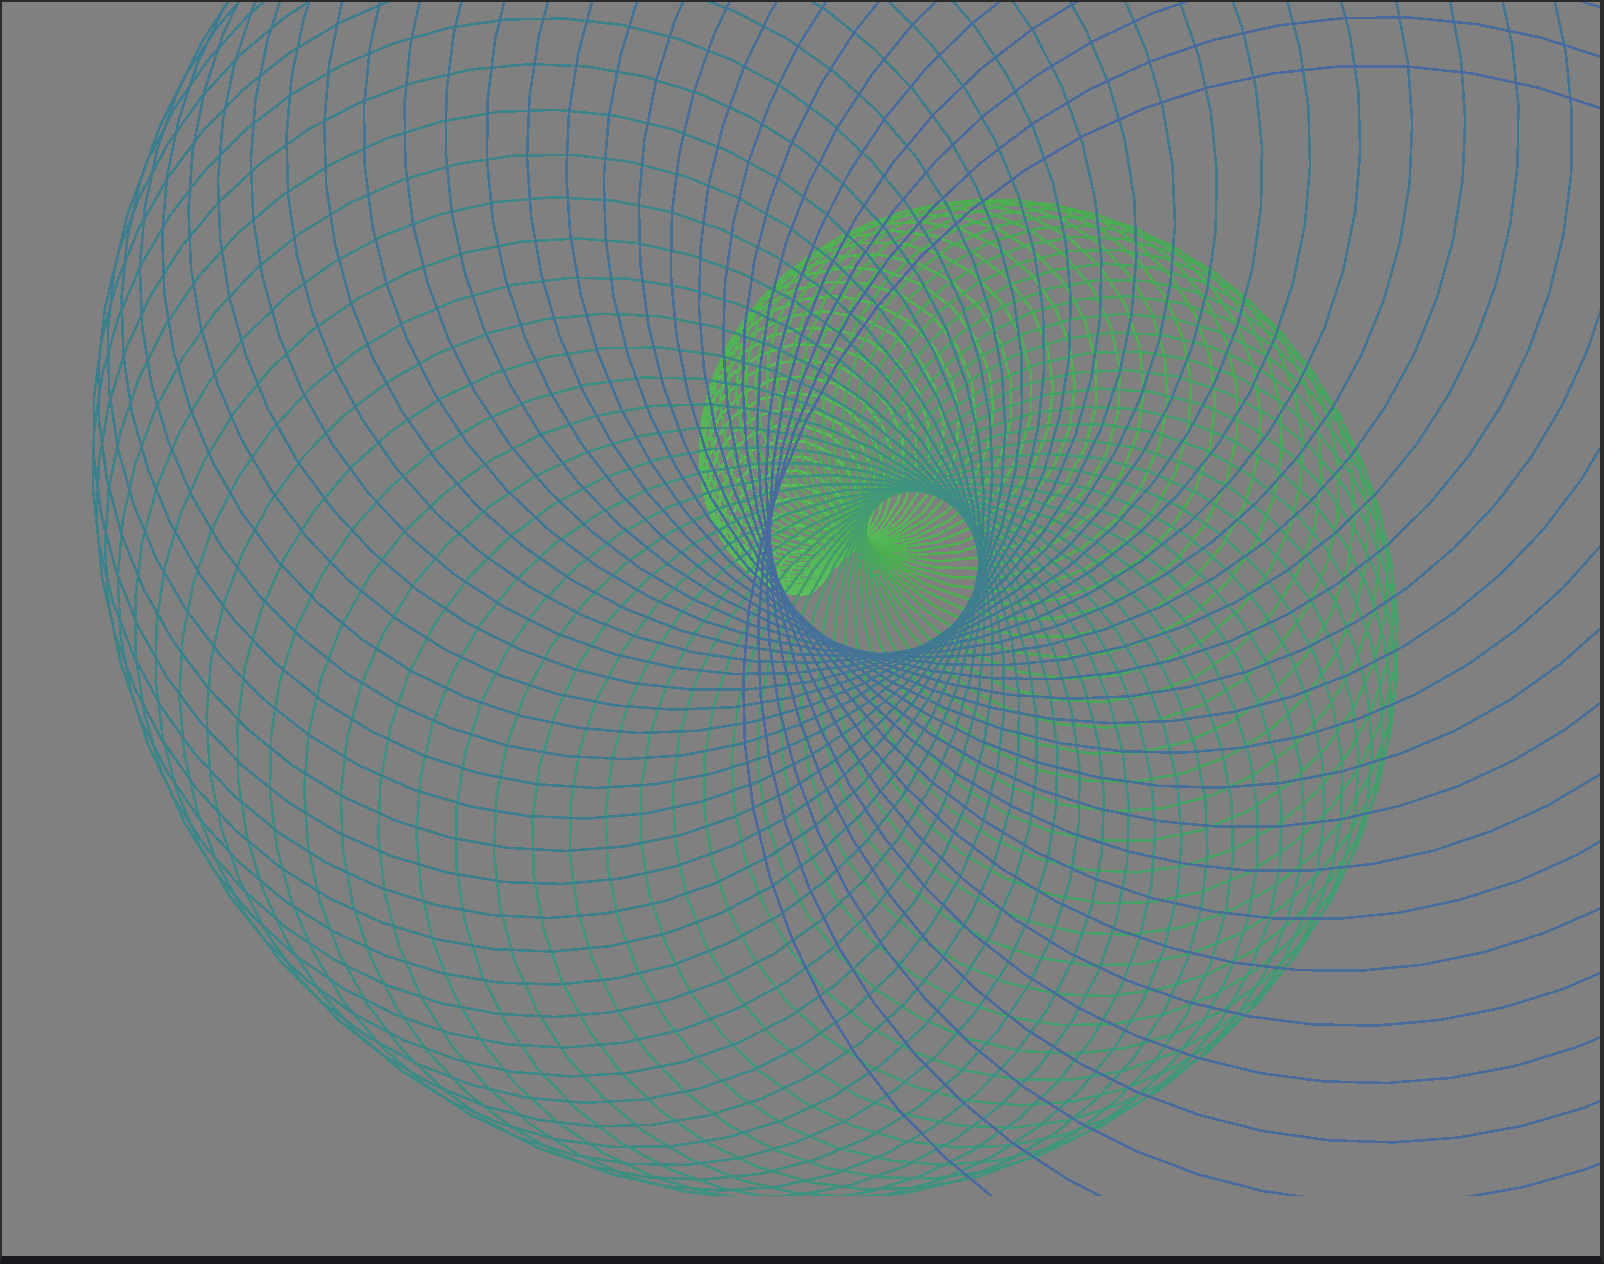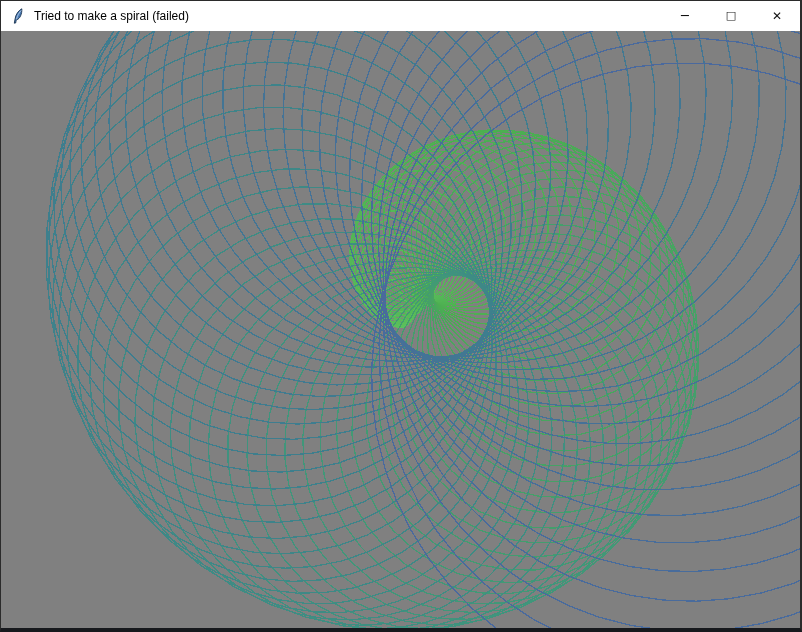--- a/index.html
+++ b/index.html
@@ -61,34 +61,20 @@
     height:597px;
     overflow:hidden;
   }
   .canvas-area svg{display:block;}
 </style>
 </head>
 <body>
 
 <div class="window">
 
-  <div class="titlebar" style="background: rgb(255, 255, 255);">
-    <span class="app-icon">
-      <svg viewBox="0 0 16 16" width="16" height="16">
-        <path d="M11.8 0.8 C8.2 2.8 5.6 6.8 5.1 10.9 L4.3 15.2 L5.7 14.9 C6.1 12.6 6.2 11.8 7.0 11.6 C9.8 10.9 12.2 5.8 11.8 0.8 Z" fill="#4a7ab5" stroke="#17314f" stroke-width="0.9"></path>
-        <path d="M11.2 2.4 C9.2 4.4 7.2 7.9 6.6 11.1" stroke="#d9e7f4" stroke-width="0.7" fill="none"></path>
-      </svg>
-    </span>
-    <span class="window-title" style="color: rgb(0, 0, 0);">Tried to make a spiral (failed)</span>
-    <div class="controls">
-      <button class="ctrl min">─</button>
-      <button class="ctrl max">□</button>
-      <button class="ctrl close">✕</button>
-    </div>
-  </div>
 
   <div class="canvas-area" style="background: rgb(128, 128, 128);">
     <svg id="spiral-svg" width="799" height="597" viewBox="0 0 799 597">
         <polyline points="403.0,296.0 398.9,296.0 395.3,293.9 393.2,290.3 393.2,286.2 395.3,282.6 398.9,280.5 403.0,280.5 406.6,282.6 408.7,286.2 408.7,290.3 406.6,293.9 403.0,296.0" fill="none" stroke="rgb(93,194,93)" stroke-width="1.3" shape-rendering="crispEdges"></polyline>
         <polyline points="401.2,296.3 395.9,295.8 391.5,292.9 388.9,288.2 388.7,282.9 391.1,278.2 395.4,275.0 400.6,274.2 405.6,276.0 409.3,279.9 410.7,285.0 409.5,290.2 406.1,294.2 401.2,296.3" fill="none" stroke="rgb(92,193,93)" stroke-width="1.3" shape-rendering="crispEdges"></polyline>
         <polyline points="398.8,296.4 392.1,295.0 386.9,290.6 384.3,284.4 384.9,277.6 388.5,271.9 394.4,268.5 401.2,268.3 407.3,271.2 411.4,276.7 412.5,283.4 410.3,289.8 405.3,294.5 398.8,296.4" fill="none" stroke="rgb(92,193,92)" stroke-width="1.3" shape-rendering="crispEdges"></polyline>
         <polyline points="395.8,296.1 388.4,293.8 382.8,288.6 380.0,281.4 380.6,273.7 384.5,267.1 390.9,262.7 398.5,261.6 405.8,263.9 411.5,269.2 414.2,276.4 413.6,284.0 409.8,290.7 403.4,295.0 395.8,296.1" fill="none" stroke="rgb(91,192,92)" stroke-width="1.3" shape-rendering="crispEdges"></polyline>
         <polyline points="392.2,295.4 383.9,291.7 378.0,284.8 375.7,276.0 377.4,267.1 382.8,259.9 390.9,255.7 400.0,255.4 408.3,259.0 414.2,265.9 416.5,274.7 414.7,283.6 409.3,290.9 401.3,295.1 392.2,295.4" fill="none" stroke="rgb(91,191,91)" stroke-width="1.3" shape-rendering="crispEdges"></polyline>
         <polyline points="388.1,294.1 379.6,289.3 373.8,281.5 371.7,271.9 373.6,262.3 379.3,254.4 387.7,249.4 397.4,248.3 406.7,251.3 414.1,257.7 418.1,266.6 418.2,276.4 414.3,285.4 407.1,292.0 397.8,295.1 388.1,294.1" fill="none" stroke="rgb(90,191,91)" stroke-width="1.3" shape-rendering="crispEdges"></polyline>
         <polyline points="383.6,292.1 374.7,285.6 369.1,276.1 368.0,265.1 371.4,254.5 378.8,246.3 388.9,241.8 400.0,241.8 410.1,246.3 417.5,254.5 420.9,265.1 419.7,276.1 414.2,285.6 405.3,292.1 394.4,294.4 383.6,292.1" fill="none" stroke="rgb(90,190,90)" stroke-width="1.3" shape-rendering="crispEdges"></polyline>

